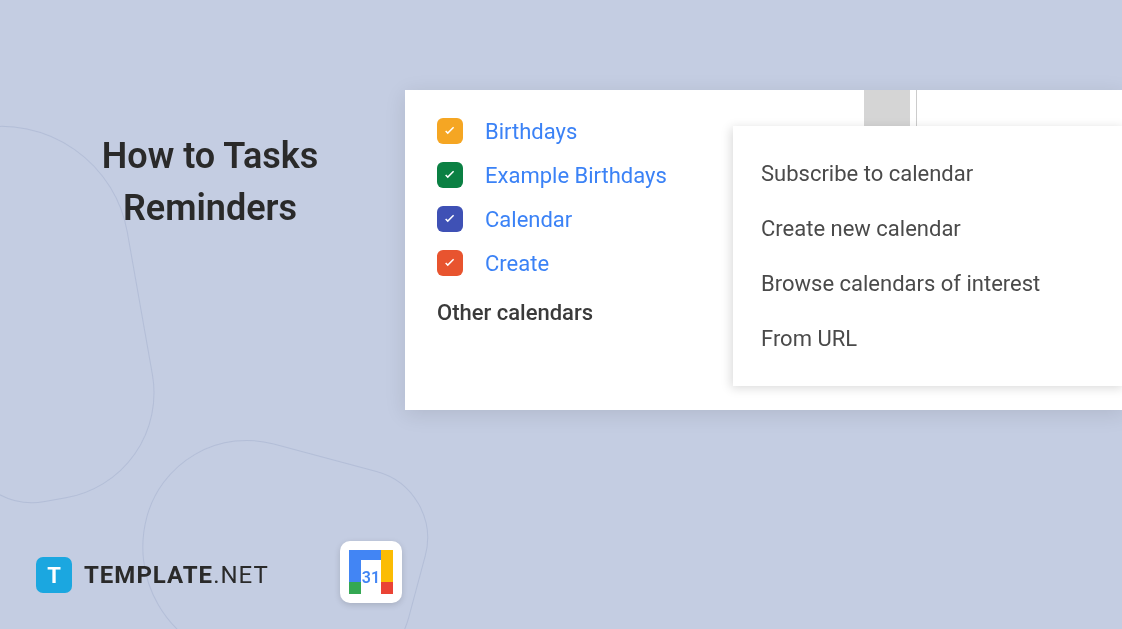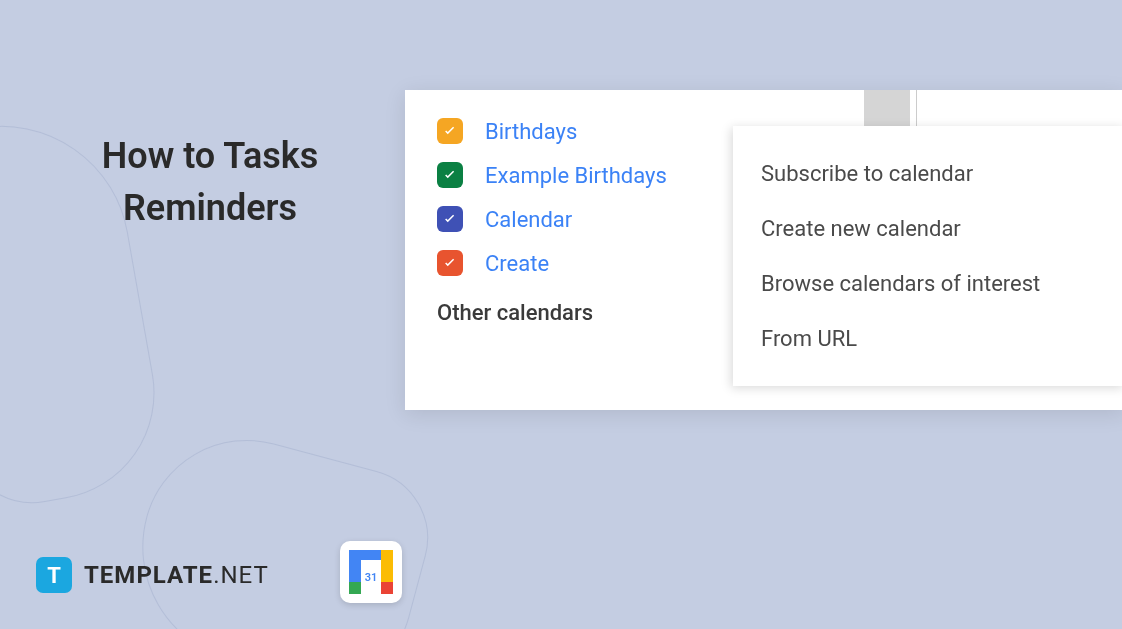--- a/index.html
+++ b/index.html
@@ -176,21 +176,21 @@
     .gcal-red { position: absolute; right: 0; bottom: 0; width: 12px; height: 12px; background: #ea4335; }
     .gcal-top { position: absolute; left: 0; top: 0; width: 44px; height: 10px; background: #4285f4; }
     .gcal-center {
       position: absolute;
       left: 12px; top: 10px;
       width: 20px; height: 34px;
       background: #fff;
       display: flex;
       align-items: center;
       justify-content: center;
-      font-size: 11px;
+      font-size: 16px;
       font-weight: 600;
       color: #4285f4;
     }
   </style>
 </head>
 <body>
 
 <div class="bg-shape-1"></div>
 <div class="bg-shape-2"></div>
 

